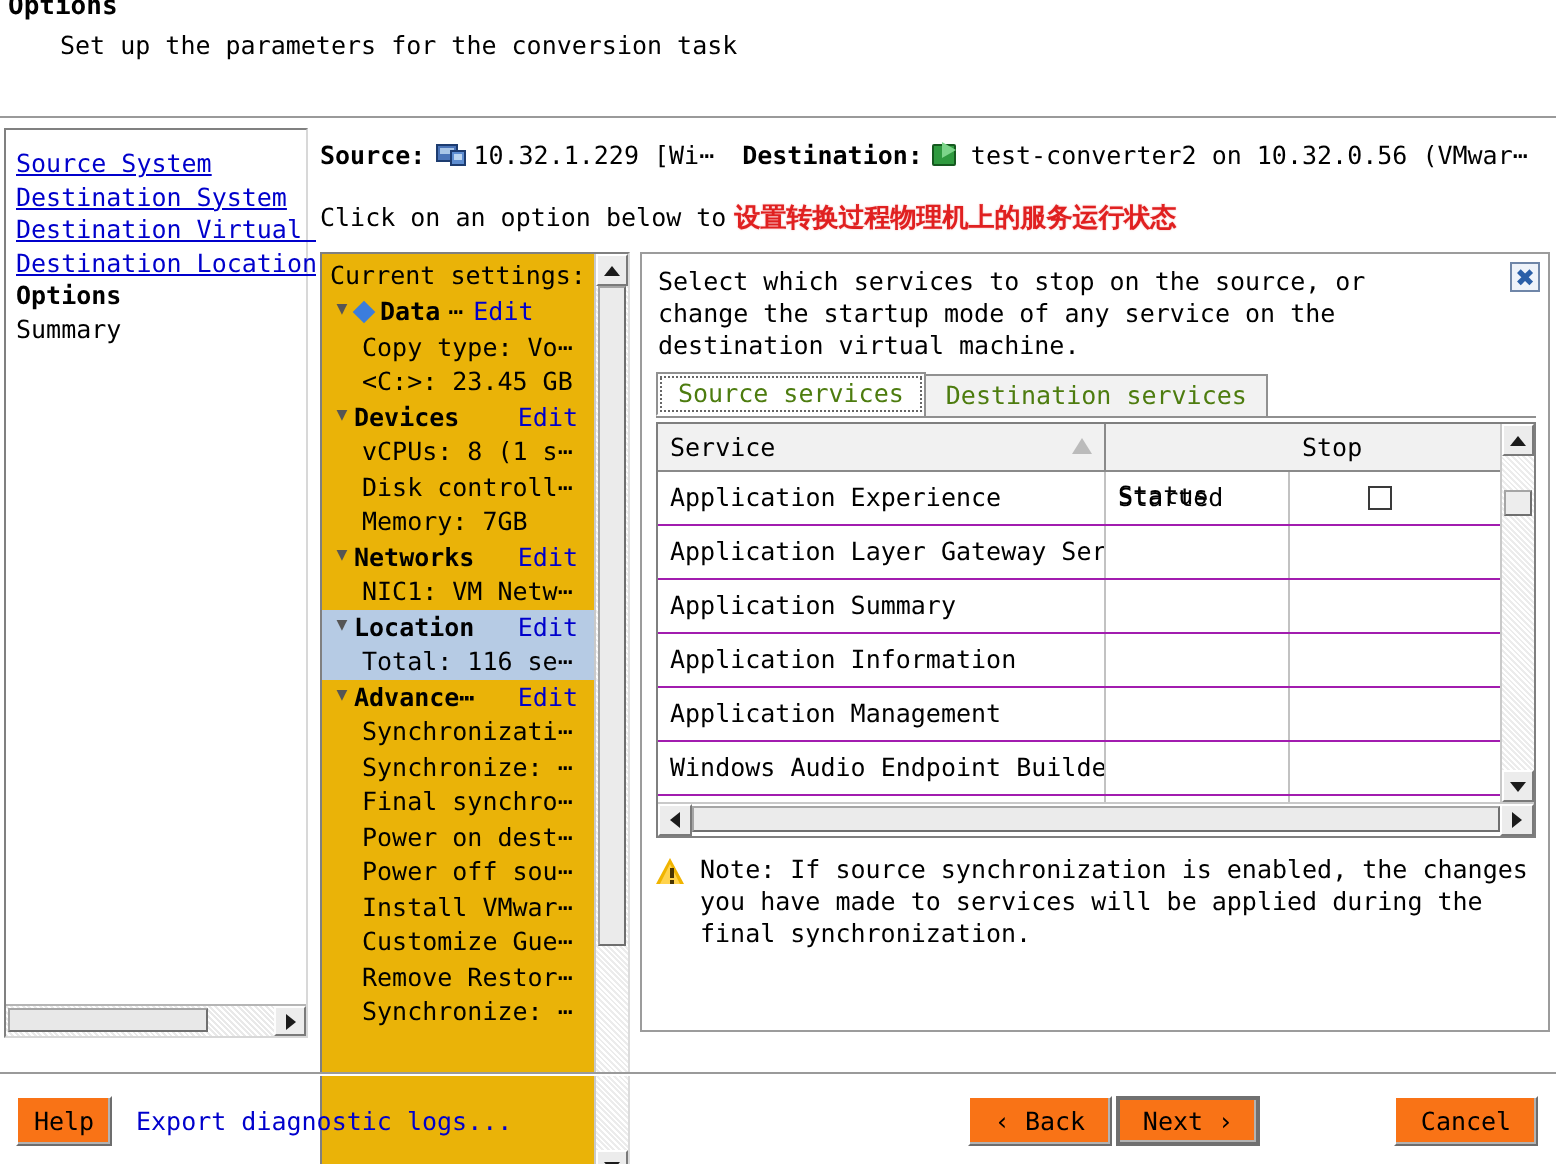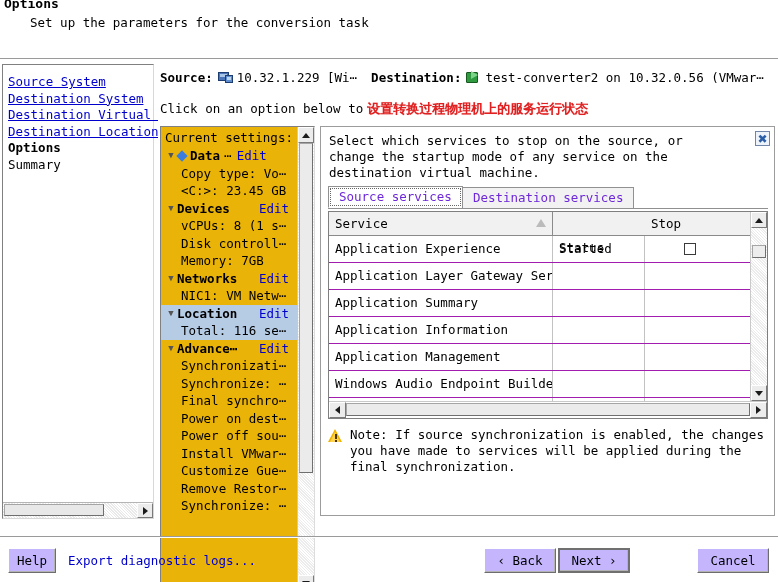--- a/index.html
+++ b/index.html
@@ -217,21 +217,21 @@
   }
 
   
   .tabs {
     position:absolute; left:7px; top:60px; width:440px; height:22px;
     display:flex; align-items:flex-end;
     border-bottom:1px solid #909090;
   }
   .tab {
     font-size:12.5px; padding:2px 10px 3px 10px; background:#f2f2f2;
-    border:1px solid #919191; border-bottom:none; color:#6d28d9;
+    border:1px solid #919191; border-bottom:none; color:#4d7c0f;
     cursor:pointer; white-space:nowrap; margin-right:-1px;
     position:relative;
   }
   .tab.active {
     background:#ffffff; border-bottom:1px solid #ffffff;
     outline:1px dotted #666; outline-offset:-3px;
   }
 
   
   .tablewrap {
@@ -330,21 +330,21 @@
   }
   .notetext { font-size:12.5px; line-height:16px; color:#000; }
 
   
   .footer-rule {
     position:absolute; left:0; top:536px; width:778px; height:2px;
     border-top:1px solid #9a9a9a; border-bottom:1px solid #ffffff;
   }
   .btn {
     position:absolute; font-size:12.5px; color:#000;
-    background:#c4b5fd;
+    background:#f97316;
     border:1px solid #ffffff;
     border-right-color:#6d6d6d; border-bottom-color:#6d6d6d;
     box-shadow: inset -1px -1px 0 #b3b3b3;
     display:flex; align-items:center; justify-content:center;
     cursor:pointer; white-space:nowrap;
   }
   .btn-help  { left:8px;  top:548px; width:48px;  height:25px; }
   .btn-back  { left:484px;top:548px; width:72px;  height:25px; }
   .btn-next  { left:558px;top:548px; width:72px;  height:25px; border:2px solid #707070; }
   .btn-cancel{ left:697px;top:548px; width:72px;  height:25px; }

